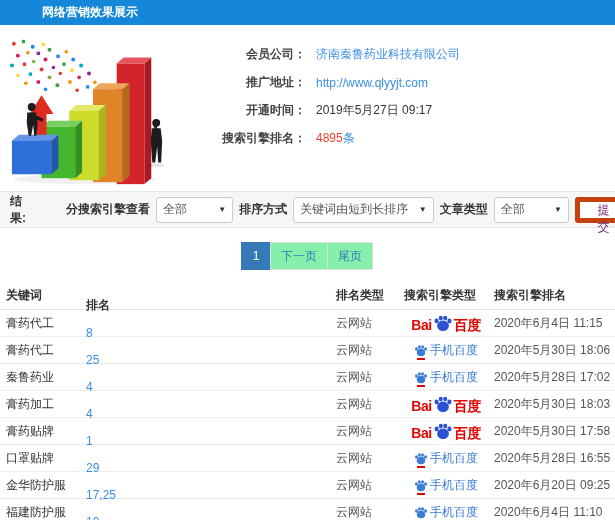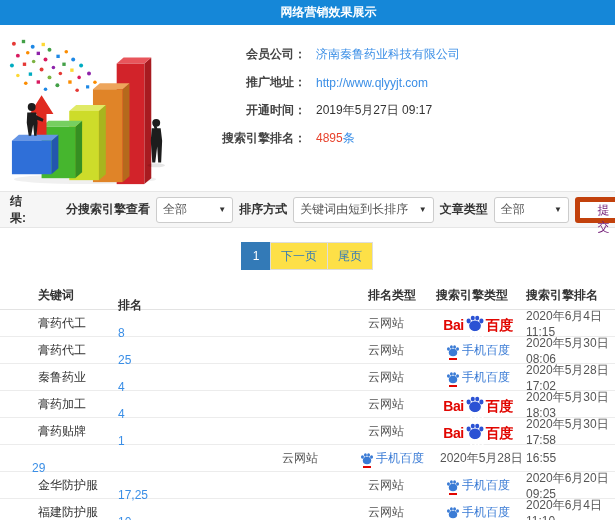--- a/index.html
+++ b/index.html
@@ -1,21 +1,21 @@
 <!DOCTYPE html>
 <html style="--header-bg: #1587d8; --link: #3a8ee6; --highlight: #e8432d; --pg-blue: #337ab7; --bd-red: #e10601; --bd-blue: #2b52d4; --mb-blue: #3a7bd5;"><head>
 <meta charset="utf-8">
 <style>
   * { margin:0; padding:0; box-sizing:border-box; }
   html,body { width:615px; height:520px; overflow:hidden; background:#fff;
     font-family:"Liberation Sans","DejaVu Sans",sans-serif; font-size:12px; color:#333; }
 
   
   .topbar { height:25px; background:var(--header-bg,#1587d8); color:#fff;
-    line-height:25px; padding-left:42px; font-weight:bold; font-size:12px;text-align:center; }
+    line-height:25px; padding-left:42px; font-weight:bold; font-size:12px; }
 
   
   .info-section { display:flex; padding:10px 10px 6px 6px; height:166px; }
   .illustration { width:168px; height:150px; flex:none; }
   .info-col { flex:1; padding-top:6px; }
   .info-row { display:flex; align-items:center; height:27px; margin-bottom:1px; }
   .info-label { width:132px; text-align:right; font-weight:bold; color:#444; flex:none; }
   .info-value { margin-left:10px; }
   .link { color:var(--link,#3a8ee6); text-decoration:none; cursor:pointer; }
   .hl-num { color:var(--highlight,#e8432d); }
@@ -35,28 +35,28 @@
   .sel-sort { width:146px; }
   .sel-article { width:78px; }
   .btn-submit { height:26px; padding:0 12px; background:#fff; border:5px solid #c2410c;
     border-radius:3px; color:#701a75; font-size:12px; cursor:pointer;
     font-family:inherit; }
 
   
   .pagination-wrap { display:flex; justify-content:center; padding:14px 0 12px; }
   .pagination { display:flex; }
   .page-item { min-width:30px; height:28px; display:flex; align-items:center; justify-content:center;
-    border:1px solid #ddd; background:#fde047; color:var(--pg-blue,#337ab7);
+    border:1px solid #ddd; background:#86efac; color:var(--pg-blue,#337ab7);
     padding:0 10px; margin-left:-1px; cursor:pointer; }
   .page-item.active { background:var(--pg-blue,#337ab7); border-color:var(--pg-blue,#337ab7);
     color:#fff; }
 
   
   .table { width:100%; }
-  .trow { display:flex; align-items:center; height:27px; border-bottom:1px solid #ececec;padding-left:32px; }
+  .trow { display:flex; align-items:center; height:27px; border-bottom:1px solid #ececec; }
   .trow.thead { height:28px; font-weight:bold; border-bottom:1px solid #e3e3e3; color:#333; }
   .c-kw   { width:86px;  padding-left:6px; flex:none; }
   .c-rank { width:250px; flex:none; color:var(--link,#3a8ee6);margin-top:19px; }
   .thead .c-rank { color:#333; }
   .c-type { width:68px;  flex:none; color:#555; }
   .thead .c-type { color:#333; }
   .c-eng  { width:84px;  flex:none; display:flex; justify-content:center; align-items:center; }
   .thead .c-eng { justify-content:flex-start; }
   .c-time { flex:1; padding-left:6px; color:#555; }
   .thead .c-time { color:#333; }
@@ -258,21 +258,21 @@
                 <ellipse cx="4.2" cy="8.5" rx="2.6" ry="3"></ellipse>
                 <ellipse cx="9.3" cy="5" rx="2.5" ry="3"></ellipse>
                 <ellipse cx="14.7" cy="5" rx="2.5" ry="3"></ellipse>
                 <ellipse cx="19.8" cy="8.5" rx="2.6" ry="3"></ellipse>
               </svg>
               <span class="bd-ul"></span>
             </span>
             <span class="bd-mb-label">手机百度</span>
           </span>
         </div>
-        <div class="c-time">2020年5月30日 08:06</div>
+        <div class="c-time">2020年5月30日 18:06</div>
       </div>
       <div class="trow">
         <div class="c-kw">秦鲁药业</div>
         <div class="c-rank">4</div>
         <div class="c-type">云网站</div>
         <div class="c-eng">
           <span class="bd-mb">
             <span class="bd-paw-m">
               <svg viewBox="0 0 24 22">
                 <ellipse cx="12" cy="14.5" rx="7.2" ry="6.5"></ellipse>
@@ -326,20 +326,21 @@
                 <ellipse cx="19.8" cy="8.5" rx="2.6" ry="3"></ellipse>
               </svg>
               <span class="bd-du">du</span>
             </span>
             <span class="bd-word">百度</span>
           </span>
         </div>
         <div class="c-time">2020年5月30日 17:58</div>
       </div>
       <div class="trow">
+        <div class="c-kw">口罩贴牌</div>
         <div class="c-rank">29</div>
         <div class="c-type">云网站</div>
         <div class="c-eng">
           <span class="bd-mb">
             <span class="bd-paw-m">
               <svg viewBox="0 0 24 22">
                 <ellipse cx="12" cy="14.5" rx="7.2" ry="6.5"></ellipse>
                 <ellipse cx="4.2" cy="8.5" rx="2.6" ry="3"></ellipse>
                 <ellipse cx="9.3" cy="5" rx="2.5" ry="3"></ellipse>
                 <ellipse cx="14.7" cy="5" rx="2.5" ry="3"></ellipse>

